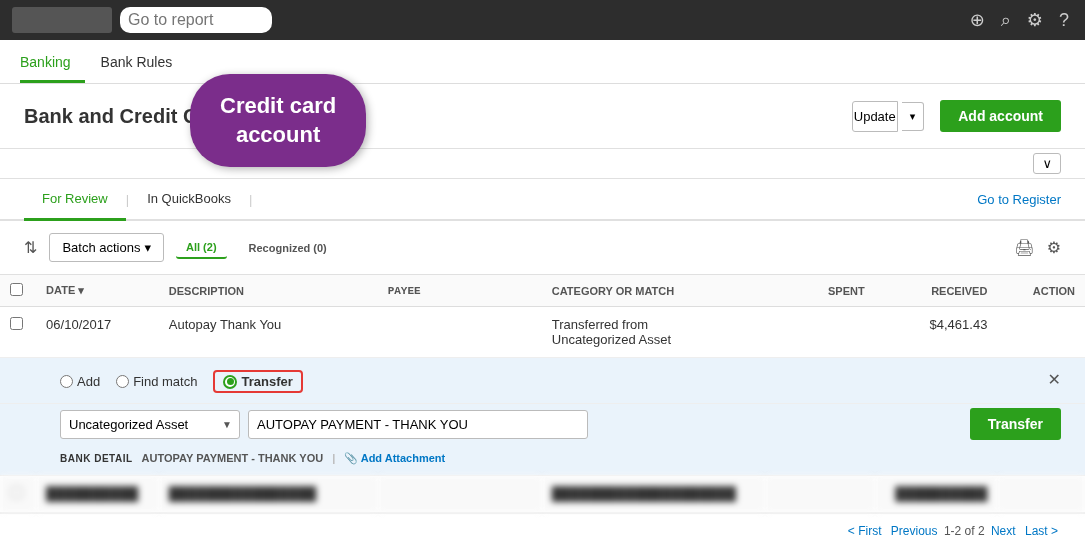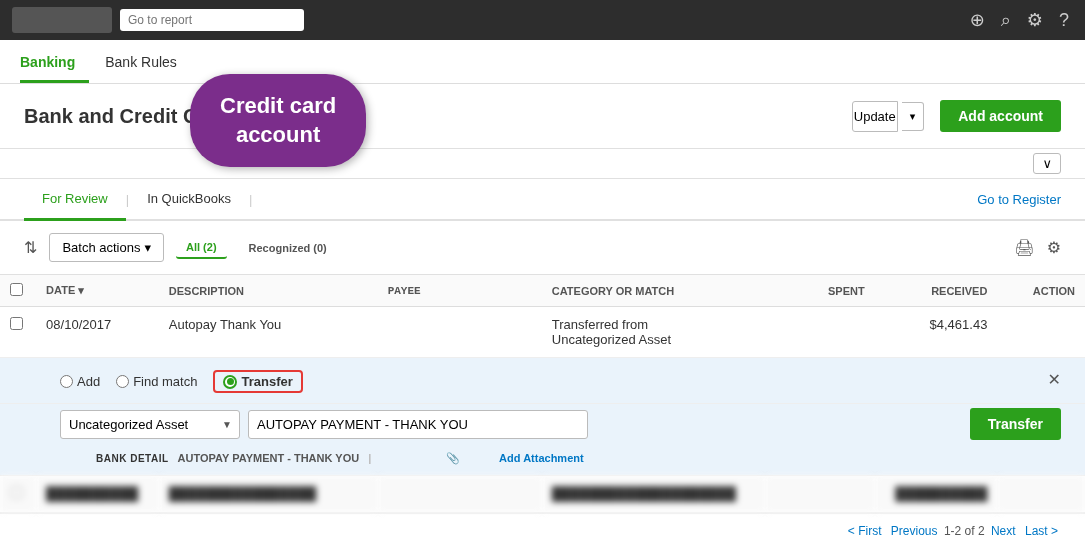--- a/index.html
+++ b/index.html
@@ -16,24 +16,24 @@
     }
     .top-nav-logo {
       width: 100px;
       height: 26px;
       background: #555;
       border-radius: 3px;
     }
     .top-nav-search {
       background: #fff;
       border: none;
-      border-radius: 3px;
+      border-radius: 10px;
       padding: 4px 8px;
-      width: 184px;
-      font-size: 12px;
+      width: 152px;
+      font-size: 16px;
       color: #999;
     }
     .top-nav-spacer { flex: 1; }
     .top-nav-icon {
       color: #ccc;
       font-size: 18px;
       cursor: pointer;
       padding: 4px;
     }
 
@@ -50,21 +50,21 @@
       padding: 10px 14px 10px 0;
       margin-right: 16px;
       cursor: pointer;
       font-size: 14px;
       color: #333;
       border-bottom: 3px solid transparent;
     }
     .sub-nav-tab.active {
       border-bottom: 3px solid #2ca01c;
       color: #2ca01c;
-      font-weight: bold;
+      font-weight: normal;
     }
 
     
     .page-header {
       background: #fff;
       padding: 16px 24px;
       display: flex;
       align-items: center;
       border-bottom: 1px solid #e0e0e0;
       position: relative;
@@ -349,21 +349,21 @@
       cursor: pointer;
       font-size: 14px;
       font-weight: bold;
     }
 
     .bank-detail {
       font-size: 11px;
       color: #555;
       padding: 2px 0 6px 0;
     }
-    .bank-detail span { font-weight: bold; margin-left: 36px; }
+    .bank-detail span { font-weight: bold; }
     .add-attachment {
       color: #0077c5;
       cursor: pointer;
       font-size: 11px;
       margin-left: 6px;
     }
     .close-btn {
       margin-left: auto;
       font-size: 16px;
       color: #555;
@@ -461,21 +461,21 @@
         <th class="col-cat">CATEGORY OR MATCH</th>
         <th class="col-spent right">SPENT</th>
         <th class="col-received right">RECEIVED</th>
         <th class="col-action right">ACTION</th>
       </tr>
     </thead>
     <tbody>
 
       <tr>
         <td class="row-checkbox"><input type="checkbox" style=""></td>
-        <td class="col-date">08/10/2017</td>
+        <td class="col-date">06/10/2017</td>
         <td class="col-desc">Autopay Thank You</td>
         <td class="col-payee"></td>
         <td class="col-cat">Transferred from<br>Uncategorized Asset</td>
         <td class="col-spent right"></td>
         <td class="col-received right">$4,461.43</td>
         <td class="col-action right"></td>
       </tr>
 
       <tr class="expanded-row">
         <td colspan="8" style="background:#eaf3fb; padding: 6px 24px 0 60px;">

